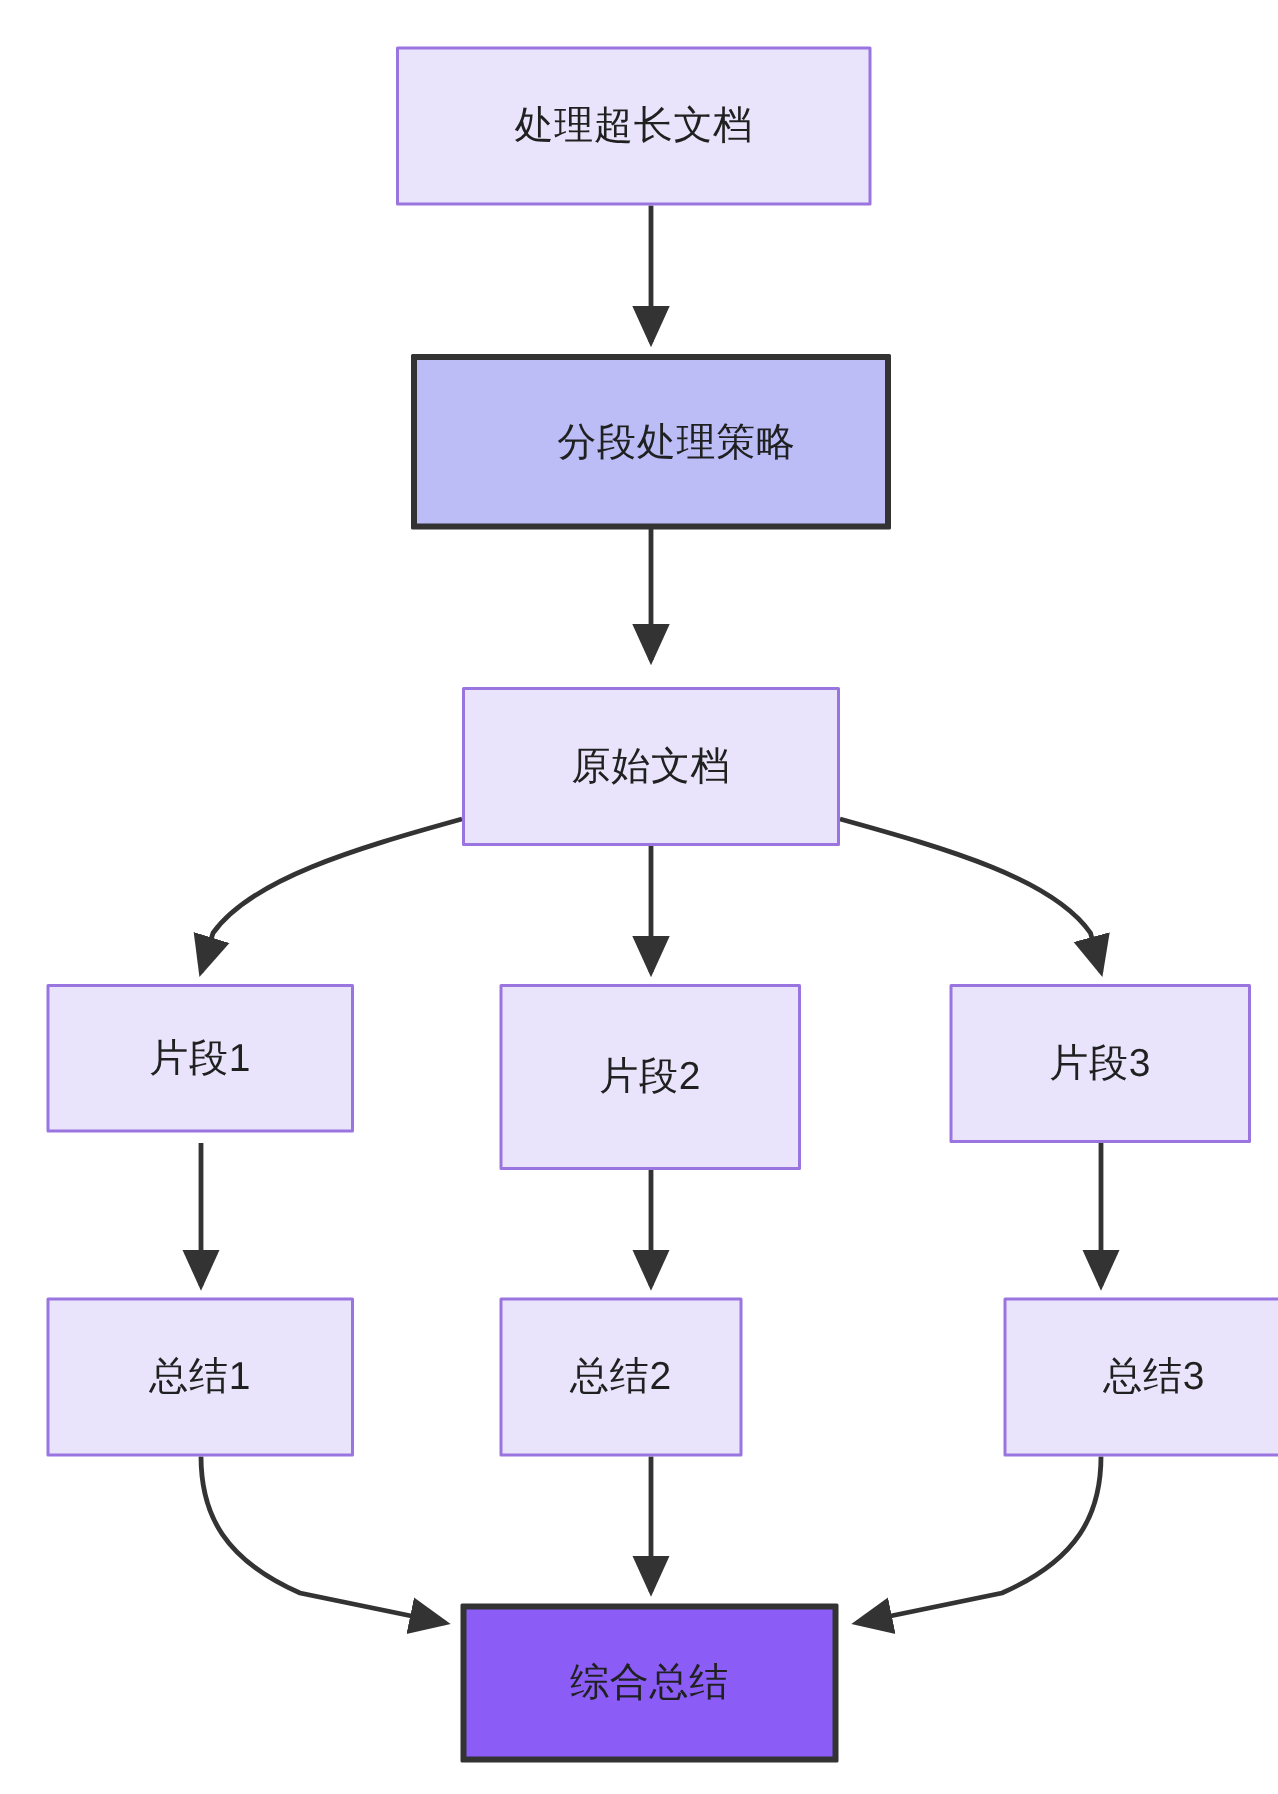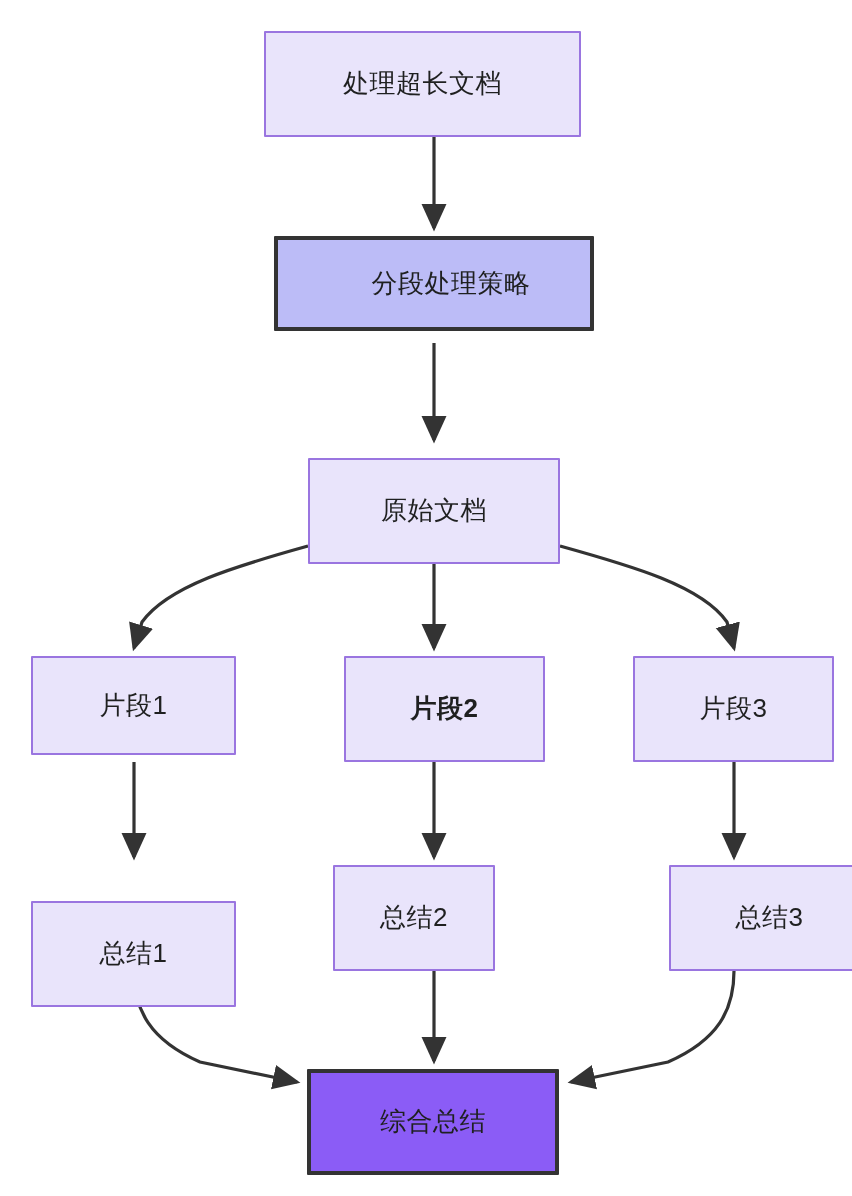--- a/index.html
+++ b/index.html
@@ -87,41 +87,41 @@
 
     <path d="M434,971 L434,1061" fill="none" stroke="#333333" stroke-width="3.2" marker-end="url(#arrowhead)"></path>
 
     <path d="M734,971 C734,1010 718,1040 668,1062 L571,1082" fill="none" stroke="#333333" stroke-width="3.2" marker-end="url(#arrowhead)"></path>
   </svg>
 
   <div class="node" style="left:264px; top:31px; width:317px; height:106px;">
     <span class="node-label">处理超长文档</span>
   </div>
 
-  <div class="node highlight" style="left:274px; top:236px; width:320px; height:95px;padding-left:34px;">
+  <div class="node highlight" style="left:274px; top:236px; width:320px; height:117px;padding-left:34px;">
     <span class="node-label">分段处理策略</span>
   </div>
 
   <div class="node" style="left:308px; top:448px; width:252px; height:106px;margin-top:10px;">
     <span class="node-label">原始文档</span>
   </div>
 
   <div class="node" style="left:31px; top:656px; width:205px; height:99px;">
     <span class="node-label">片段1</span>
   </div>
 
-  <div class="node" style="left:344px; top:656px; width:201px; height:106px;font-weight:bold;">
+  <div class="node" style="left:333px; top:656px; width:201px; height:124px;">
     <span class="node-label">片段2</span>
   </div>
 
   <div class="node" style="left:633px; top:656px; width:201px; height:106px;justify-content:center;">
     <span class="node-label">片段3</span>
   </div>
 
-  <div class="node" style="left:31px; top:865px; width:205px; height:106px;margin-top:36px;">
+  <div class="node" style="left:31px; top:865px; width:205px; height:106px;">
     <span class="node-label">总结1</span>
   </div>
 
   <div class="node" style="left:333px; top:865px; width:162px; height:106px;">
     <span class="node-label">总结2</span>
   </div>
 
   <div class="node" style="left:669px; top:865px; width:201px; height:106px;">
     <span class="node-label">总结3</span>
   </div>

